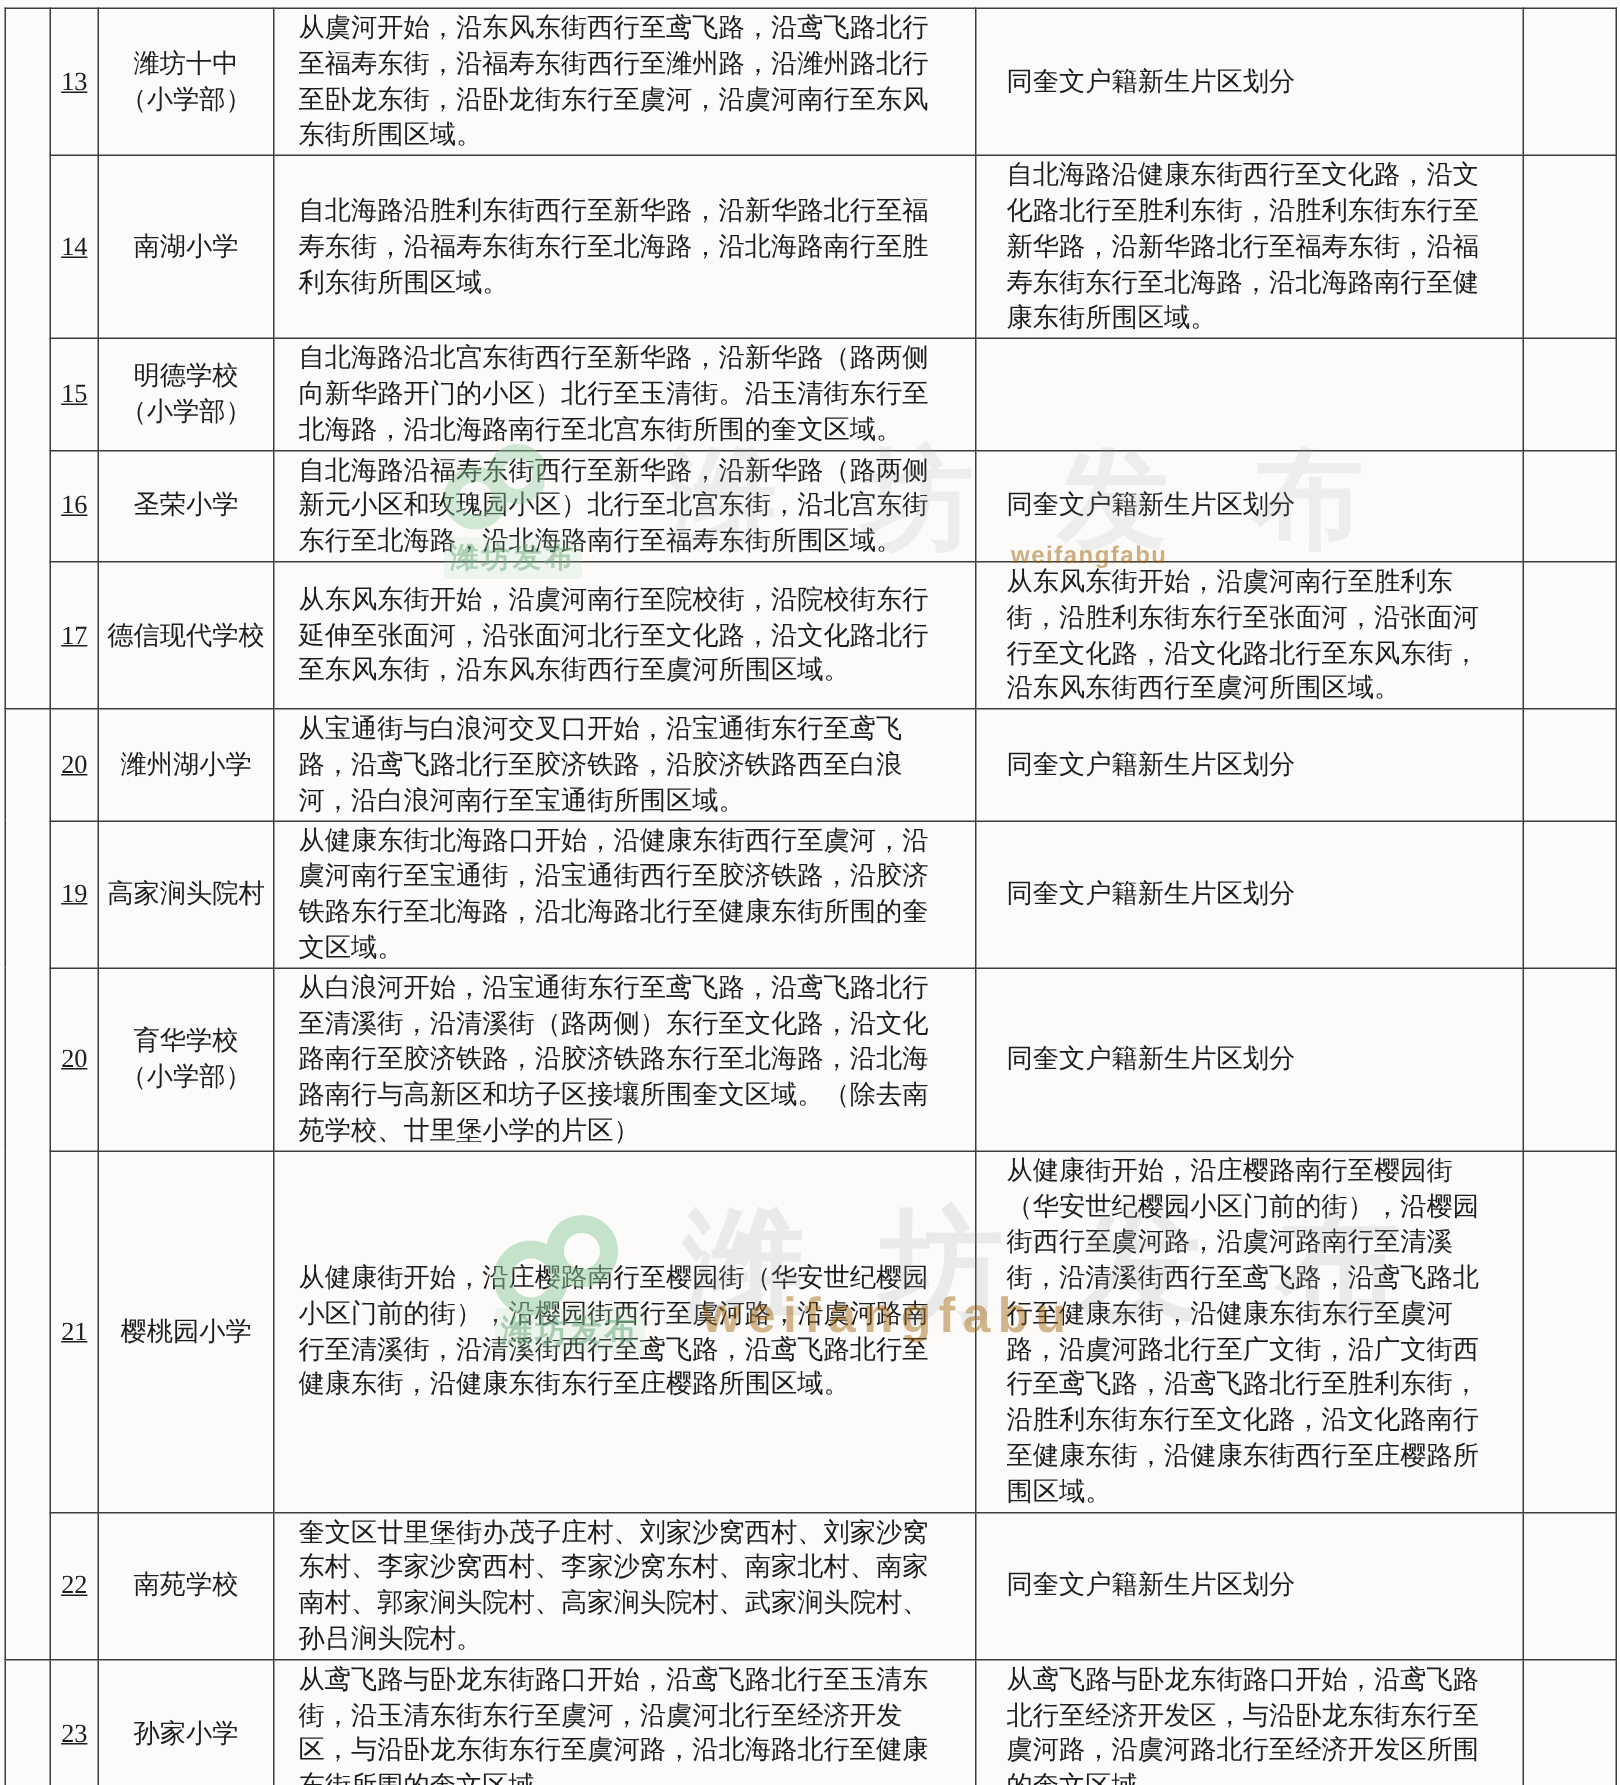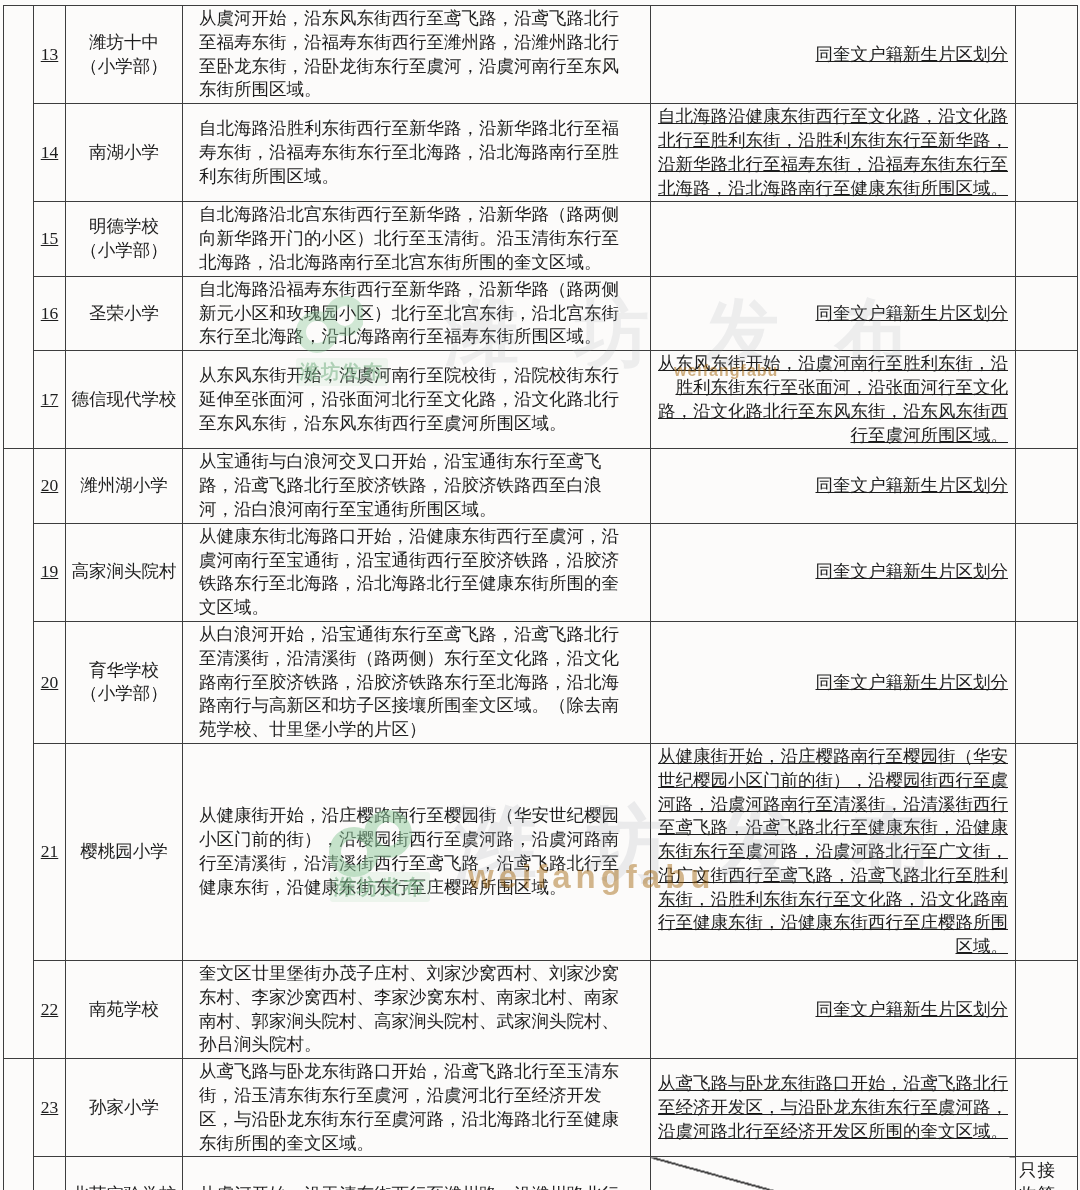--- a/index.html
+++ b/index.html
@@ -23,21 +23,21 @@
     border:1.5px solid #3d3d3d;
     vertical-align:middle;
     font-size:17.5px;
     line-height:1.36;
     overflow:hidden;
   }
   td.group{border-left:2px solid #3d3d3d;}
   td.num{text-align:center;text-decoration:underline;}
   td.name{text-align:center;white-space:pre-line;padding:1px 2px;margin-left:26px;}
   td.desc{padding:1px 16px;text-align:left;}
-  td.desc2{padding:1px 7px;text-align:right;text-decoration:underline;}
+  td.desc2{padding:1px 20px;text-align:left;}
   td.note{padding:2px 3px;font-size:17px;line-height:1.45;letter-spacing:1px;vertical-align:middle;}
   td.slash{
     background-image:linear-gradient(to top right,
       transparent calc(50% - 1px),
       #3d3d3d calc(50% - 1px),
       #3d3d3d calc(50% + 1px),
       transparent calc(50% + 1px));
   }
   
   .wm{position:absolute;pointer-events:none;z-index:2;margin-top:20px;}

